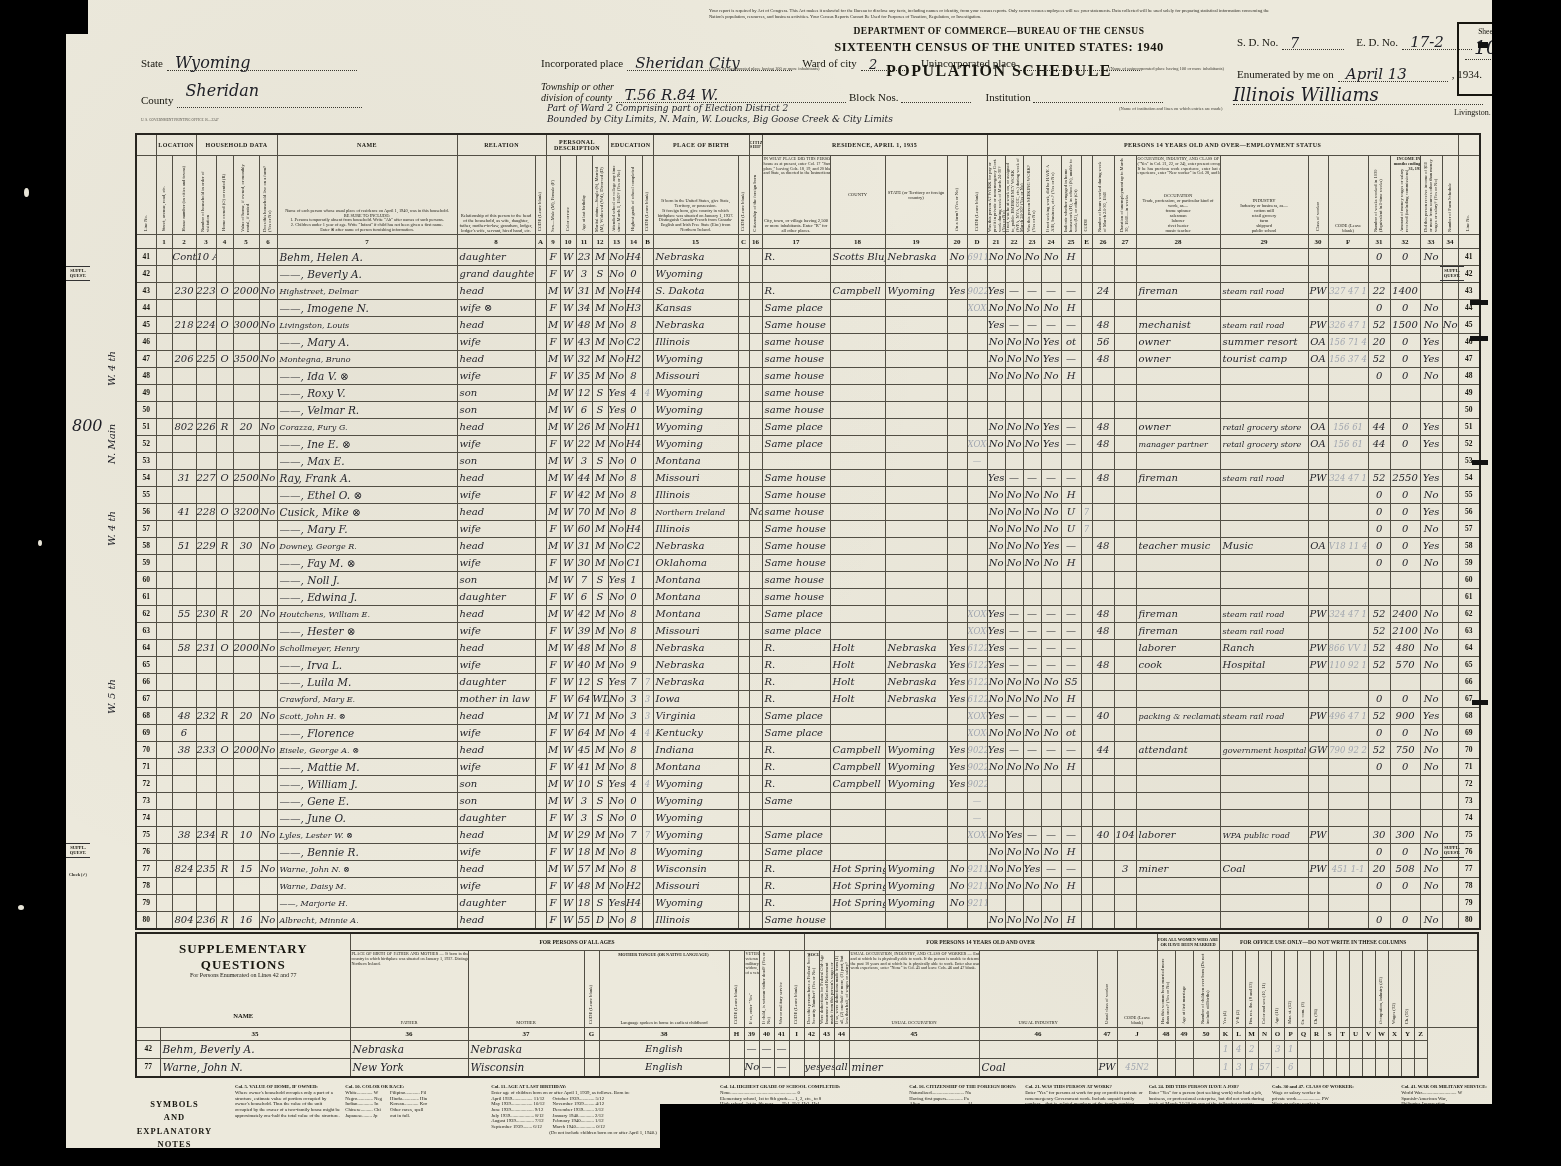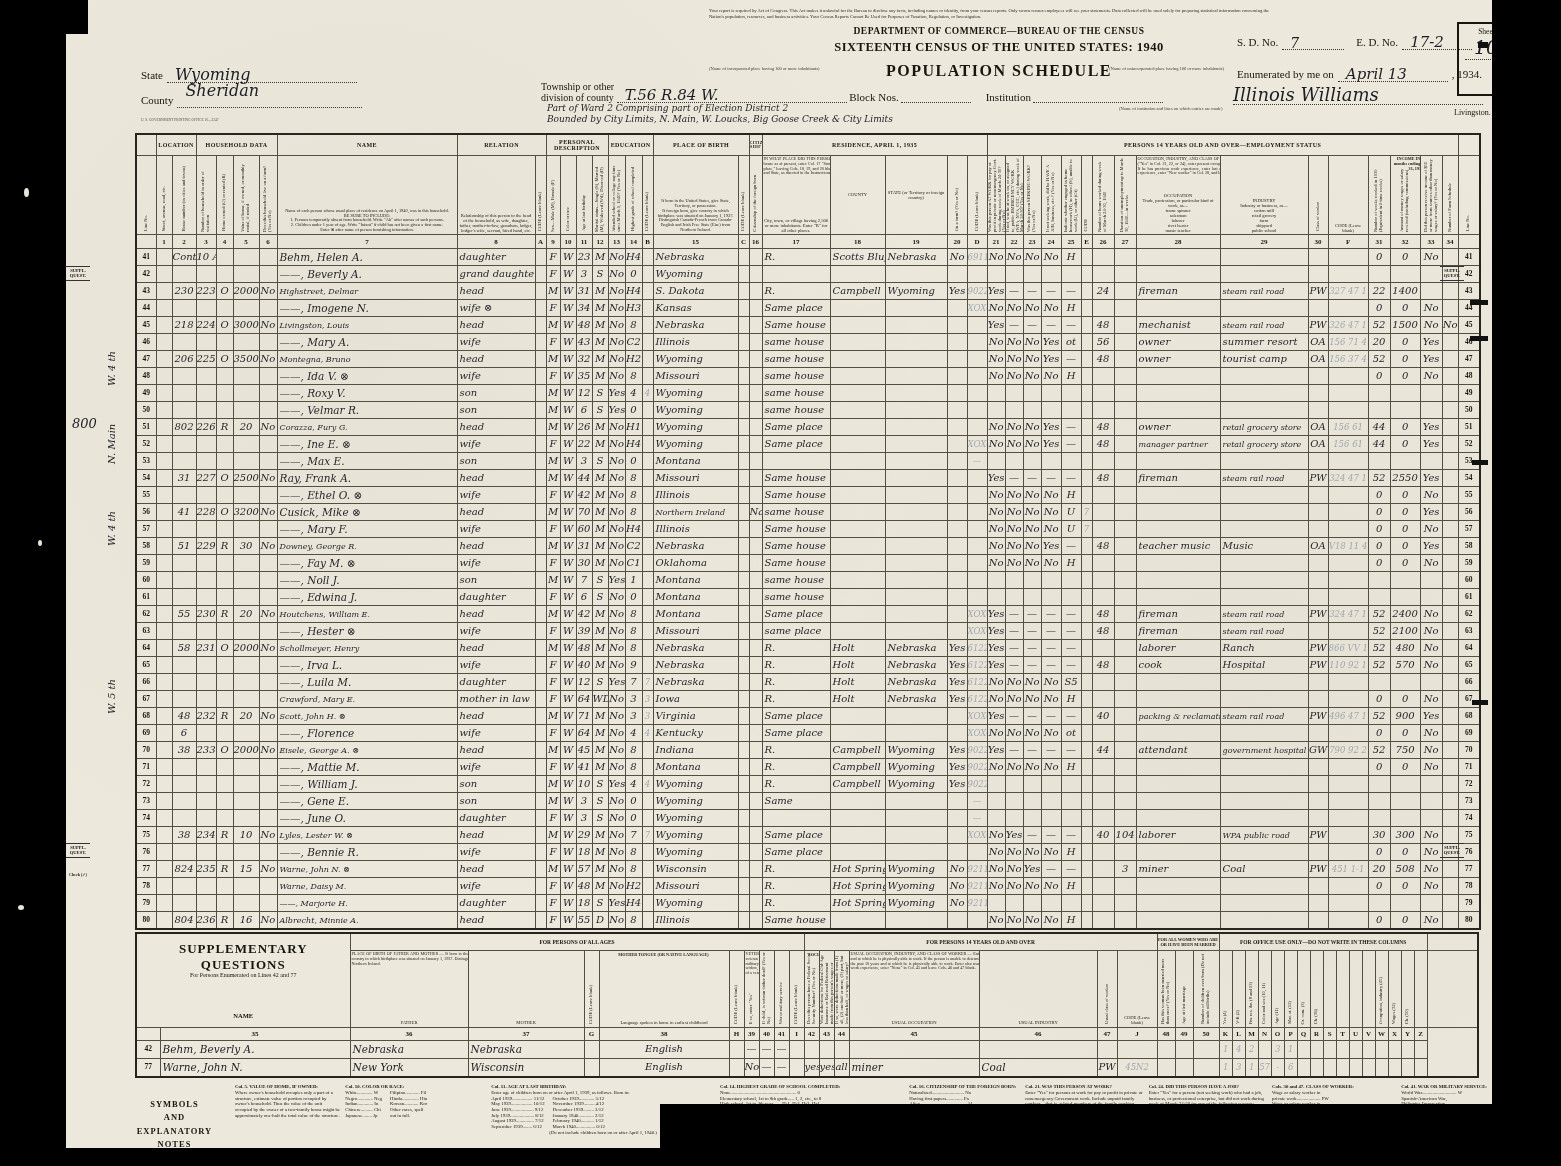--- a/index.html
+++ b/index.html
@@ -49,52 +49,60 @@
   .noteblk{font-size:4.8px;line-height:1.18;}
   .noteblk .nt{font-weight:bold;margin-bottom:1px;}
   .noteblk .nb{white-space:pre-line;}
   .symlbl{font-size:8.5px;font-weight:bold;text-align:center;letter-spacing:1px;line-height:1.6;margin-top:14px;}
   .twocol{display:flex;gap:8px;}
   
   .black{position:absolute;background:#000;}
   .speck{position:absolute;background:#e8e5d8;border-radius:50%;}
   .mtag{position:absolute;font-size:4.6px;font-weight:bold;text-align:center;line-height:1.15;color:#17160f;border-top:1px solid #333;border-bottom:1px solid #333;padding:1px 1px;}
   .street-label{position:absolute;writing-mode:vertical-rl;transform:rotate(180deg);font-size:10px;z-index:5;}
-  .m800{position:absolute;font-size:13px;z-index:5;}
+  .m800{position:absolute;font-size:16px;z-index:5;}
   .tick{position:absolute;background:#111;}
 </style>
 </head>
 <body>
 
 <div id="scan">
   <div class="paper">
 
     <div class="form-header">
       <div class="legal" style="top:8px;left:600px;width:560px;">Your report is required by Act of Congress.  This Act makes it unlawful for the Bureau to disclose any facts, including names or identity, from your census reports.  Only sworn census employees will see your statements.  Data collected will be used solely for preparing statistical information concerning the Nation's population, resources, and business activities.  Your Census Reports Cannot Be Used for Purposes of Taxation, Regulation, or Investigation.</div>
       <div class="fline printed" style="top:3px;right:8px;font-size:5px;">16-2247</div>
 
       <div class="ttl1" style="top:26px;left:690px;width:400px;font-size:9.5px;">DEPARTMENT OF COMMERCE—BUREAU OF THE CENSUS</div>
       <div class="ttl1" style="top:40px;left:650px;width:480px;font-size:12.5px;">SIXTEENTH CENSUS OF THE UNITED STATES: 1940</div>
       <div class="ttl1" style="top:62px;left:690px;width:400px;font-size:16px;letter-spacing:1.5px;">POPULATION SCHEDULE</div>
 
-      <div class="fline" style="top:53px;left:32px;margin-top:12px;">
+      <div class="fline" style="top:53px;left:32px;">
         <span class="lbl">State</span>
         <span class="dot" style="width:190px;"><span class="hwv hw" style="font-size:16px;">Wyoming</span></span>
       </div>
       <div class="fline" style="top:90px;left:32px;">
         <span class="lbl">County</span>
         <span class="dot" style="width:185px;"><span class="hwv hw" style="font-size:16px;top:-14px;">Sheridan</span></span>
       </div>
       <div class="fline" style="top:118px;left:32px;font-size:3.5px;color:#55524a;">U. S. GOVERNMENT PRINTING OFFICE      16—2247</div>
 
+      <div class="fline" style="top:53px;left:432px;">
+        <span class="lbl">Incorporated place</span>
+        <span class="dot" style="width:165px;"><span class="hwv hw" style="font-size:15px;">Sheridan City</span></span>
+        <span class="lbl" style="margin-left:6px;">Ward of city</span>
+        <span class="dot" style="width:46px;"><span class="hwv hw" style="font-size:13px;">2</span></span>
+        <span class="lbl" style="margin-left:10px;">Unincorporated place</span>
+        <span class="dot" style="width:120px;"></span>
+      </div>
       <div class="fline sublbl" style="top:66px;left:600px;">(Name of incorporated place having 100 or more inhabitants)</div>
       <div class="fline sublbl" style="top:66px;left:1000px;">(Name of unincorporated place having 100 or more inhabitants)</div>
 
       <div class="fline" style="top:82px;left:432px;font-size:10px;line-height:1.05;">
-        <span style="display:inline-block;text-align:left;"><span>Township or other</span><br><span>division of county</span></span>
+        <span style="display:inline-block;text-align:left;font-style:italic;"><span>Township or other</span><br><span>division of county</span></span>
         <span class="dot" style="width:230px;"><span class="hwv hw" style="font-size:15px;">T.56  R.84 W.</span></span>
         <span class="lbl">Block Nos.</span>
         <span class="dot" style="width:70px;"></span>
         <span class="lbl" style="margin-left:12px;">Institution</span>
         <span class="dot" style="width:130px;"></span>
       </div>
       <div class="fline sublbl" style="top:106px;left:1010px;">(Name of institution and lines on which entries are made)</div>
       <div class="fline hw" style="top:103px;left:438px;font-size:9px;">Part of Ward 2 Comprising part of Election District 2</div>
       <div class="fline hw" style="top:114px;left:438px;font-size:9px;">Bounded by City Limits, N. Main, W. Loucks, Big Goose Creek &amp; City Limits</div>
 

